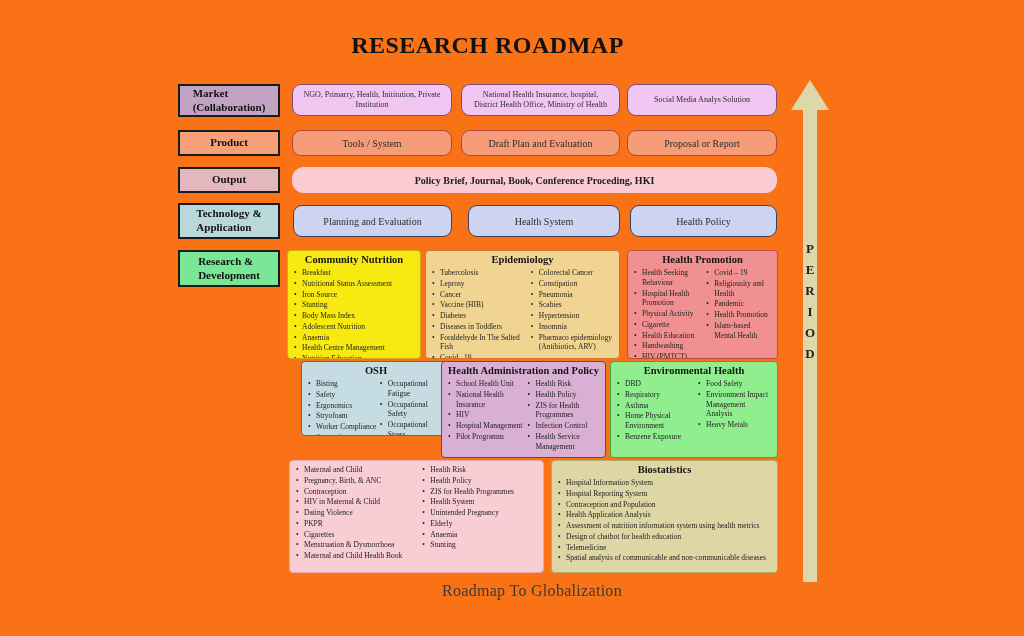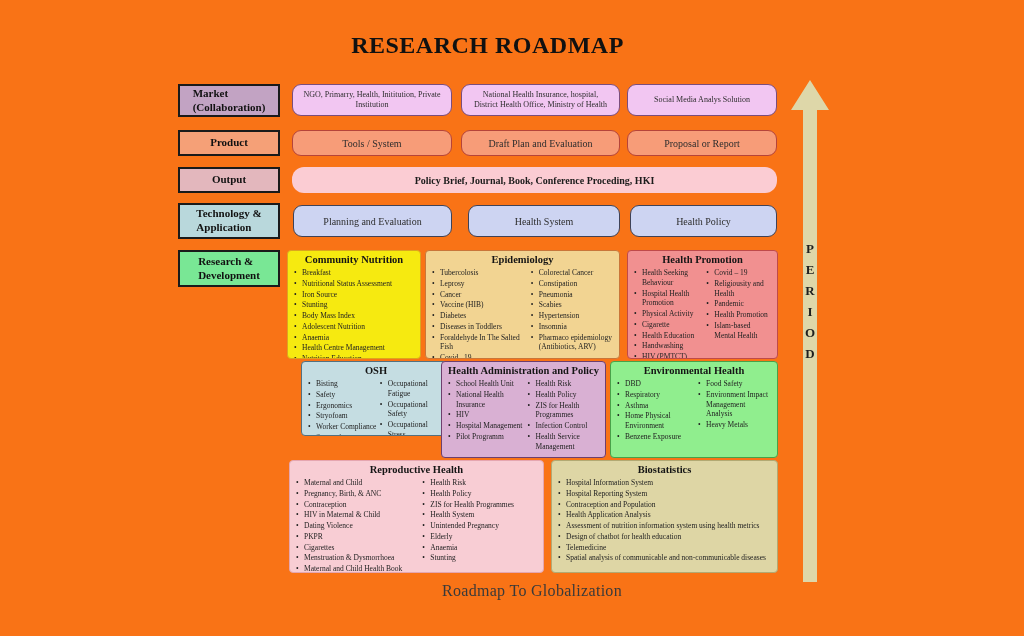--- a/index.html
+++ b/index.html
@@ -247,21 +247,20 @@
         </ul>
       <ul class="col-b">
           <li>Food Safety</li>
           <li>Environment Impact Management Analysis</li>
           <li>Heavy Metals</li>
         </ul>
     </div>
   </div>
 
   <div class="area" style="left: 289px; top: 460px; width: 255px; height: 113px; background-color: rgb(248, 205, 212); border-color: rgb(229, 166, 176);">
-    <div class="area-title">Reproductive Health</div>
     <div class="cols">
       <ul class="col-a">
           <li>Maternal and Child</li>
           <li>Pregnancy, Birth, &amp; ANC</li>
           <li>Contraception</li>
           <li>HIV in Maternal &amp; Child</li>
           <li>Dating Violence</li>
           <li>PKPR</li>
           <li>Cigarettes</li>
           <li>Menstruation &amp; Dysmorrhoea</li>

